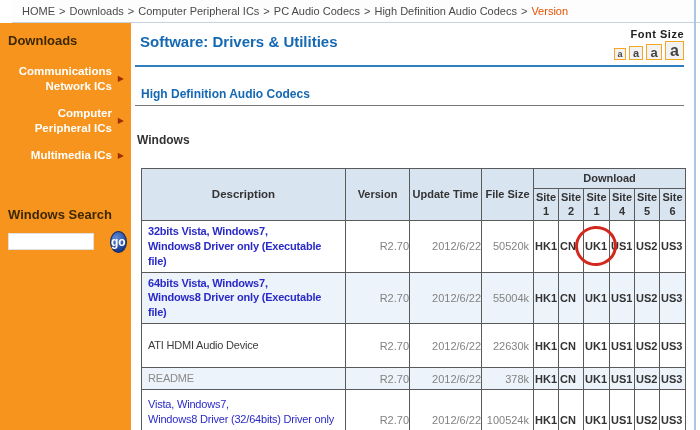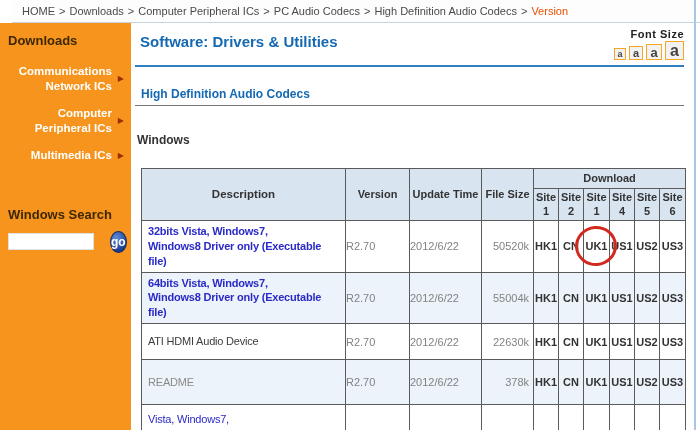--- a/index.html
+++ b/index.html
@@ -95,36 +95,36 @@
   #dl-table th, #dl-table td { border:1px solid #5a5a5a; }
   #dl-table thead th {
     background:#d9e4f1; color:#333333; font-weight:bold; font-size:11px;
     text-align:center; line-height:1.2;
   }
   #dl-table thead tr.h1 { height:20px; }
   #dl-table thead tr.h2 { height:32px; }
   #dl-table th.th-desc { font-size:11.5px; }
   tbody tr:nth-child(1) { height:46px; }
   tbody tr:nth-child(2) { height:46px;border-radius:21px; }
-  tbody tr:nth-child(3) { height:36px; }
-  tbody tr:nth-child(4) { height:45px; }
+  tbody tr:nth-child(3) { height:44px; }
+  tbody tr:nth-child(4) { height:22px; }
   tbody tr:nth-child(5) { height:60px; }
   tbody tr:nth-child(even) td { background:#edf3fa; }
   td.c-desc {
     padding:3px 4px 3px 6px; white-space:pre-line; letter-spacing:-0.2px;
     line-height:1.35; vertical-align:middle; font-size:11px;
   }
   td.c-desc .d-link-bold { color:#2a2ac8; font-weight:bold; cursor:pointer; }
   td.c-desc .d-link { color:#2a2ac8; cursor:pointer; }
   td.c-desc .d-plain { color:#3c3c3c; }
   td.c-desc .d-muted { color:#8a8a8a; }
-  td.c-version, td.c-update { text-align:left; color:#828282;margin-top:44px; }
+  td.c-version, td.c-update { text-align:right; color:#828282;margin-top:44px; }
   td.c-size { text-align:right; padding-right:4px; color:#828282; }
   td.c-site {
-    text-align:center; font-weight:bold; color:#333333; padding:0 1px;
+    text-align:left; font-weight:bold; color:#333333; padding:0 1px;
     position:relative; cursor:pointer;
   }
   .red-circle {
     position:absolute; left:50%; top:50%; width:42px; height:40px;
     margin:-20px 0 0 -22px; border:3px solid #d2281e; border-radius:50%;
     transform:rotate(-4deg); pointer-events:none; z-index:5;
   }
 </style>
 </head>
 <body>

